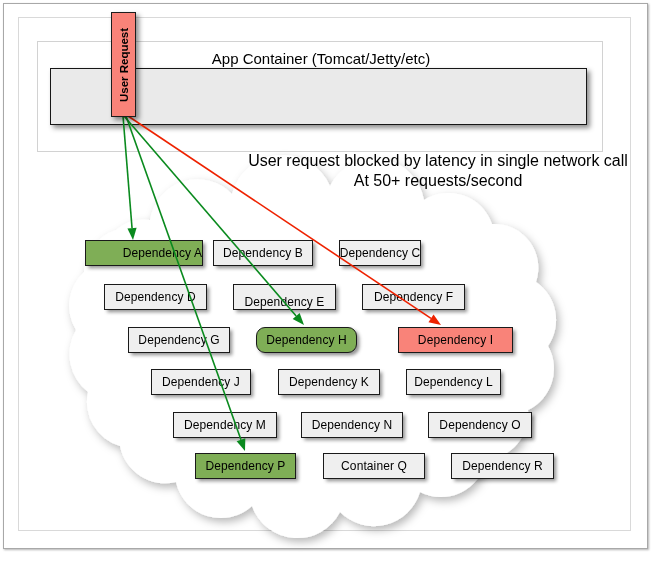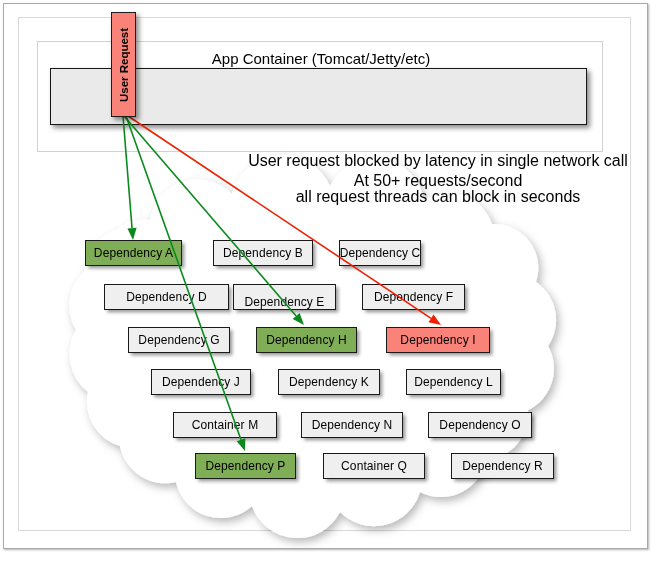--- a/index.html
+++ b/index.html
@@ -186,21 +186,20 @@
     <div id="app-container-title">App Container (Tomcat/Jetty/etc)</div>
   </div>
   <div id="app-thread-bar"></div>
 
   <div id="user-request">
     <span id="user-request-label">User Request</span>
   </div>
 
   <div class="annotation" id="annot-line1">User request blocked by latency in single network call</div>
   <div class="annotation" id="annot-line2">At 50+ requests/second</div>
-  <div class="annotation" id="annot-line3">all request threads can block in seconds</div>
 
   <svg id="arrow-layer" viewBox="0 0 658 567" xmlns="http://www.w3.org/2000/svg">
     <g id="arrow-group">
         <g>
           <line x1="123" y1="116" x2="132.0353897209563" y2="228.03883253985785" stroke="#0a8a1e" stroke-width="1.6"></line>
           <polygon points="133,240 127.4502755279018,228.40859981349126 136.62050391401078,227.66906526622444" fill="#0a8a1e"></polygon>
         </g>
         <g>
           <line x1="124" y1="116" x2="296.169028471009" y2="315.9073719468938" stroke="#0a8a1e" stroke-width="1.6"></line>
           <polygon points="304,325 292.6835210506517,318.9092443663404 299.6545358913664,312.90549952744726" fill="#0a8a1e"></polygon>
@@ -210,58 +209,58 @@
           <polygon points="245,451 236.64857254263103,441.2320084242305 245.3178549352249,438.15247229074197" fill="#0a8a1e"></polygon>
         </g>
         <g>
           <line x1="128" y1="116" x2="431.02030441155034" y2="318.33624160387865" stroke="#ee2200" stroke-width="1.6"></line>
           <polygon points="441,325 428.46586369303714,322.161791579451 433.57474513006355,314.5106916283063" fill="#ee2200"></polygon>
         </g>
       </g>
   </svg>
 
   <div id="dep-container">
-      <div class="dep-box green" style="left: 85px; top: 240px; width: 97px;">
+      <div class="dep-box green" style="left: 85px; top: 240px; width: 118px; justify-content: flex-end;">
         <span class="dep-label">Dependency A</span>
       </div>
       <div class="dep-box" style="left: 213px; top: 240px; width: 100px;">
         <span class="dep-label">Dependency B</span>
       </div>
       <div class="dep-box" style="left: 339px; top: 240px; width: 82px;">
         <span class="dep-label">Dependency C</span>
       </div>
-      <div class="dep-box" style="left: 104px; top: 284px; width: 125px;">
+      <div class="dep-box" style="left: 104px; top: 284px; width: 103px;">
         <span class="dep-label">Dependency D</span>
       </div>
       <div class="dep-box" style="left: 233px; top: 284px; width: 103px; align-items: flex-end;">
         <span class="dep-label">Dependency E</span>
       </div>
       <div class="dep-box" style="left: 362px; top: 284px; width: 103px;">
         <span class="dep-label">Dependency F</span>
       </div>
       <div class="dep-box" style="left: 128px; top: 327px; width: 102px;">
         <span class="dep-label">Dependency G</span>
       </div>
-      <div class="dep-box green" style="left: 256px; top: 327px; width: 101px;">
+      <div class="dep-box green" style="left: 256px; top: 327px; width: 101px; border-radius: 9px;">
         <span class="dep-label">Dependency H</span>
       </div>
-      <div class="dep-box red" style="left: 386px; top: 327px; width: 104px;">
+      <div class="dep-box red" style="left: 398px; top: 327px; width: 115px;">
         <span class="dep-label">Dependency I</span>
       </div>
       <div class="dep-box" style="left: 151px; top: 369px; width: 100px;">
         <span class="dep-label">Dependency J</span>
       </div>
       <div class="dep-box" style="left: 278px; top: 369px; width: 102px;">
         <span class="dep-label">Dependency K</span>
       </div>
       <div class="dep-box" style="left: 406px; top: 369px; width: 95px;">
         <span class="dep-label">Dependency L</span>
       </div>
       <div class="dep-box" style="left: 173px; top: 412px; width: 104px;">
-        <span class="dep-label">Container M</span>
+        <span class="dep-label">Dependency M</span>
       </div>
       <div class="dep-box" style="left: 301px; top: 412px; width: 102px;">
         <span class="dep-label">Dependency N</span>
       </div>
       <div class="dep-box" style="left: 428px; top: 412px; width: 104px;">
         <span class="dep-label">Dependency O</span>
       </div>
       <div class="dep-box green" style="left: 195px; top: 453px; width: 101px;">
         <span class="dep-label">Dependency P</span>
       </div>

